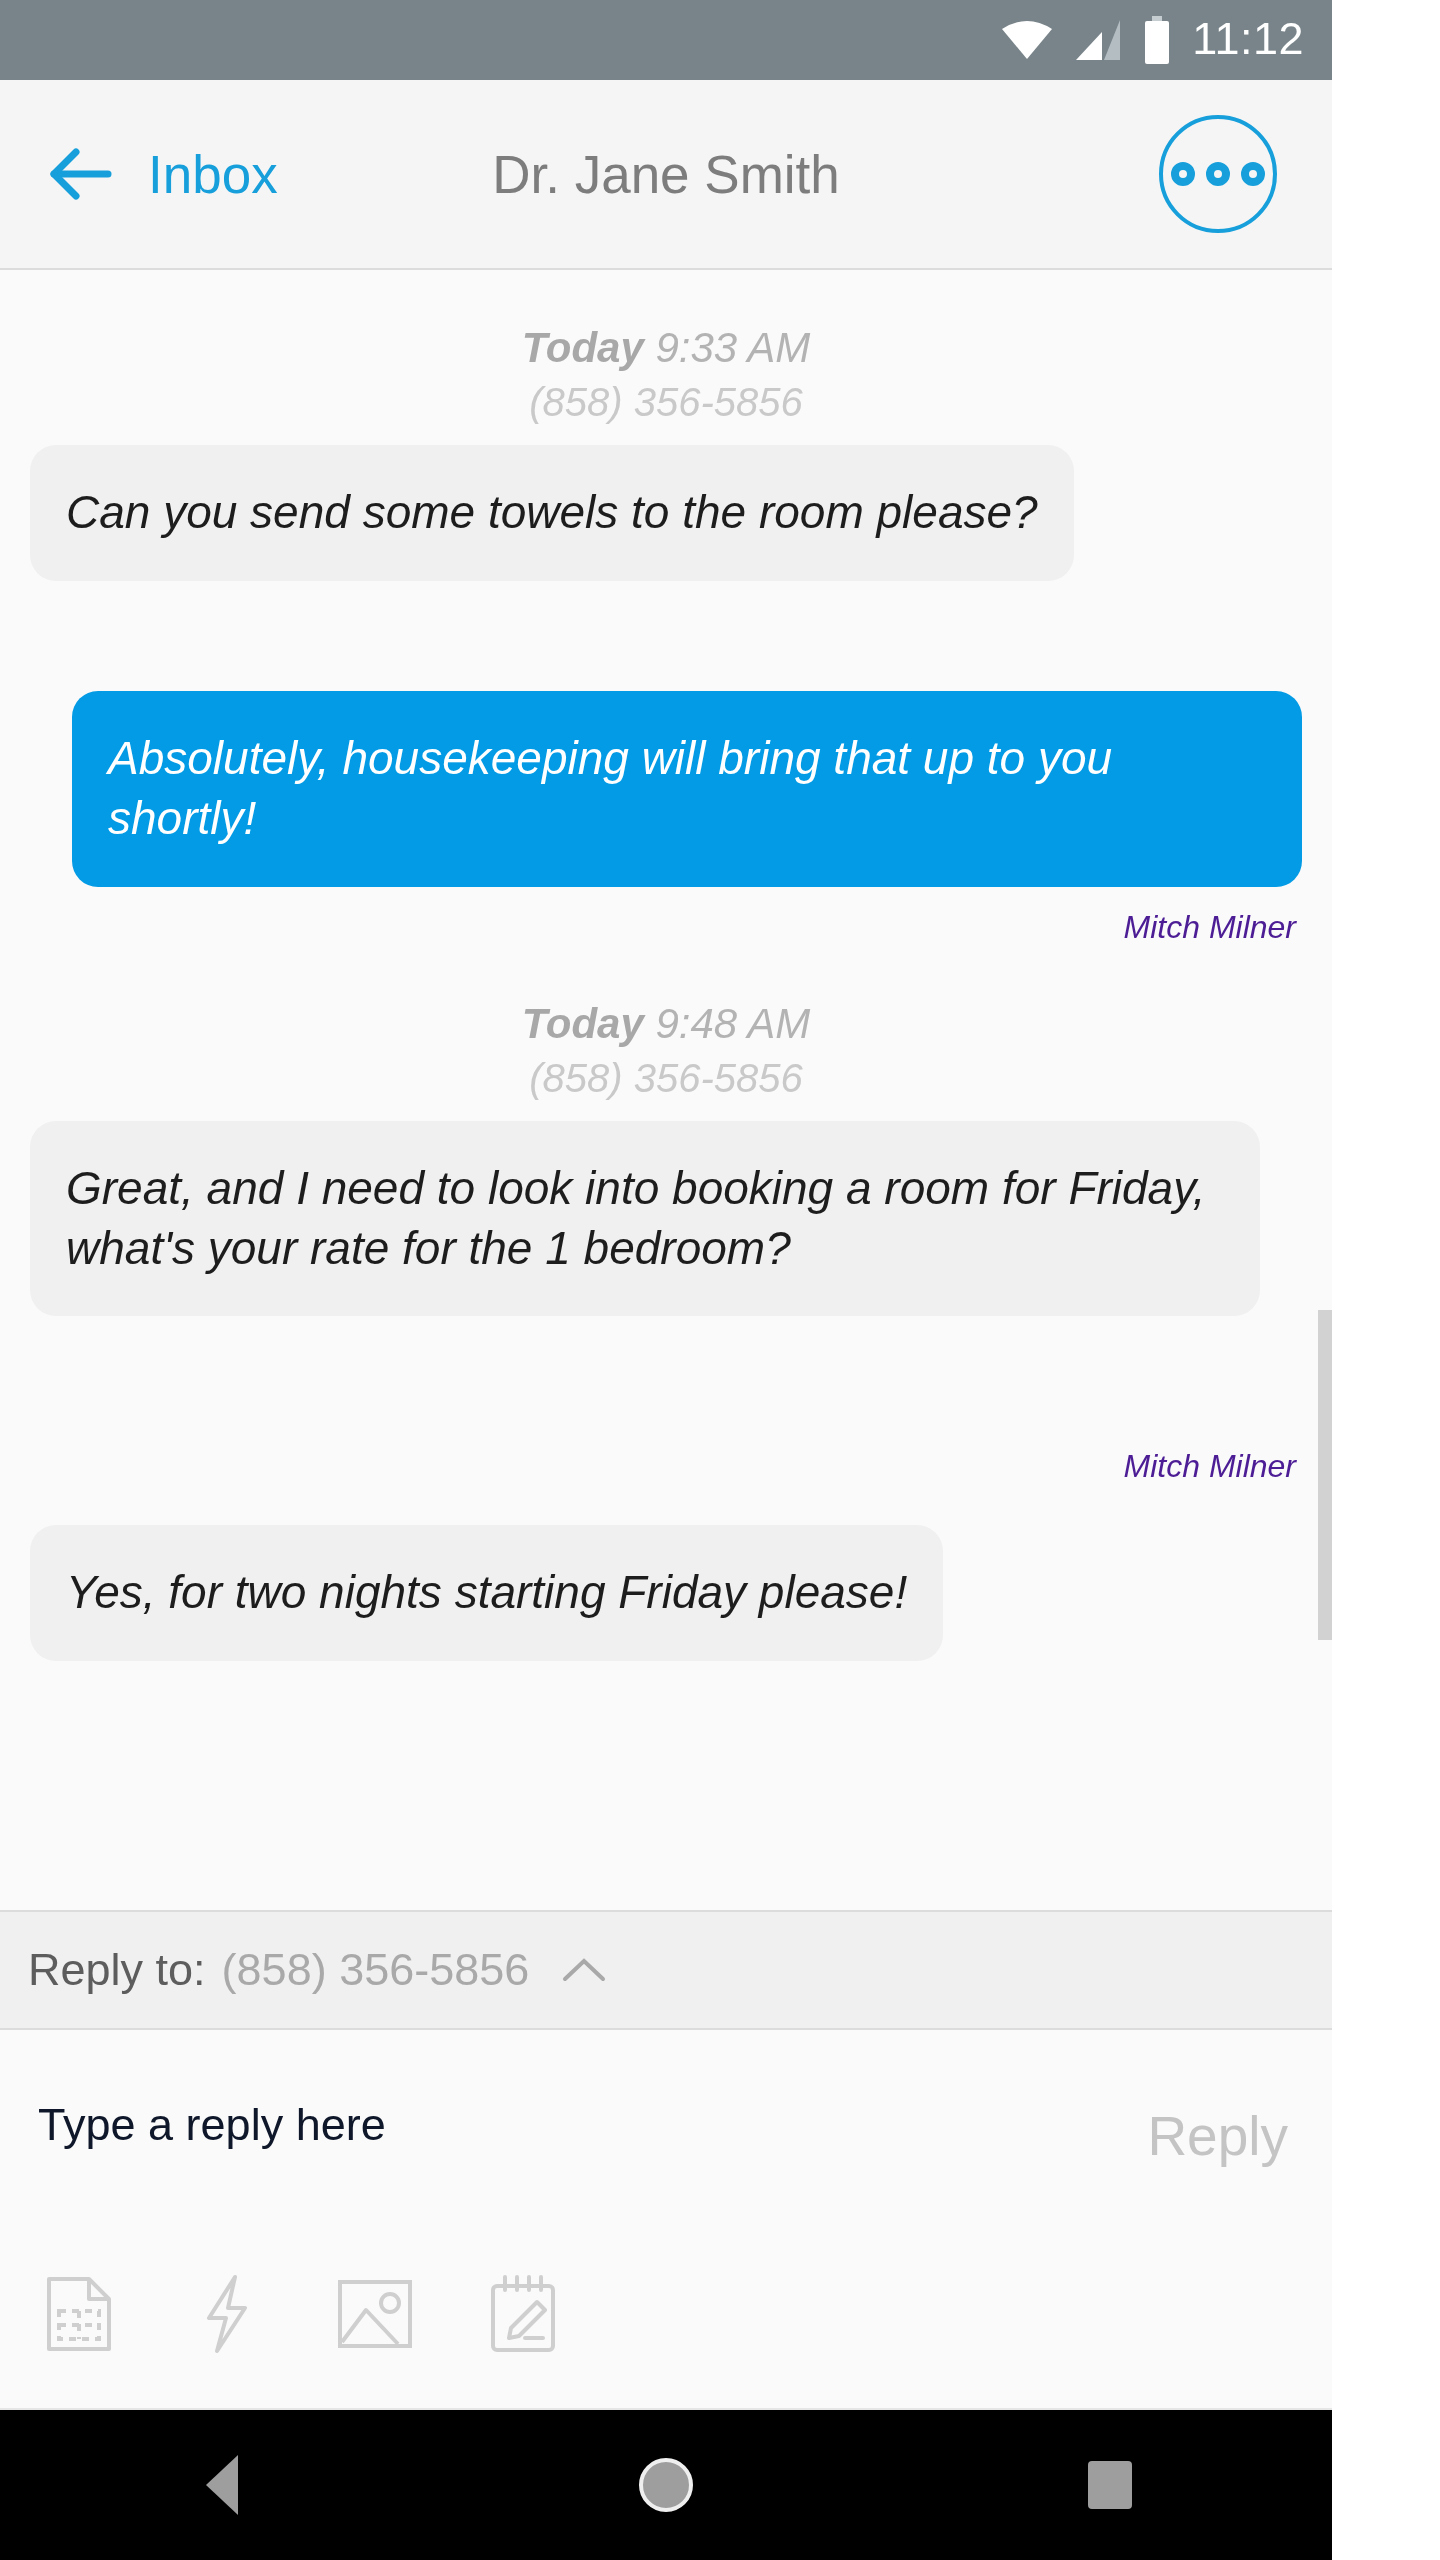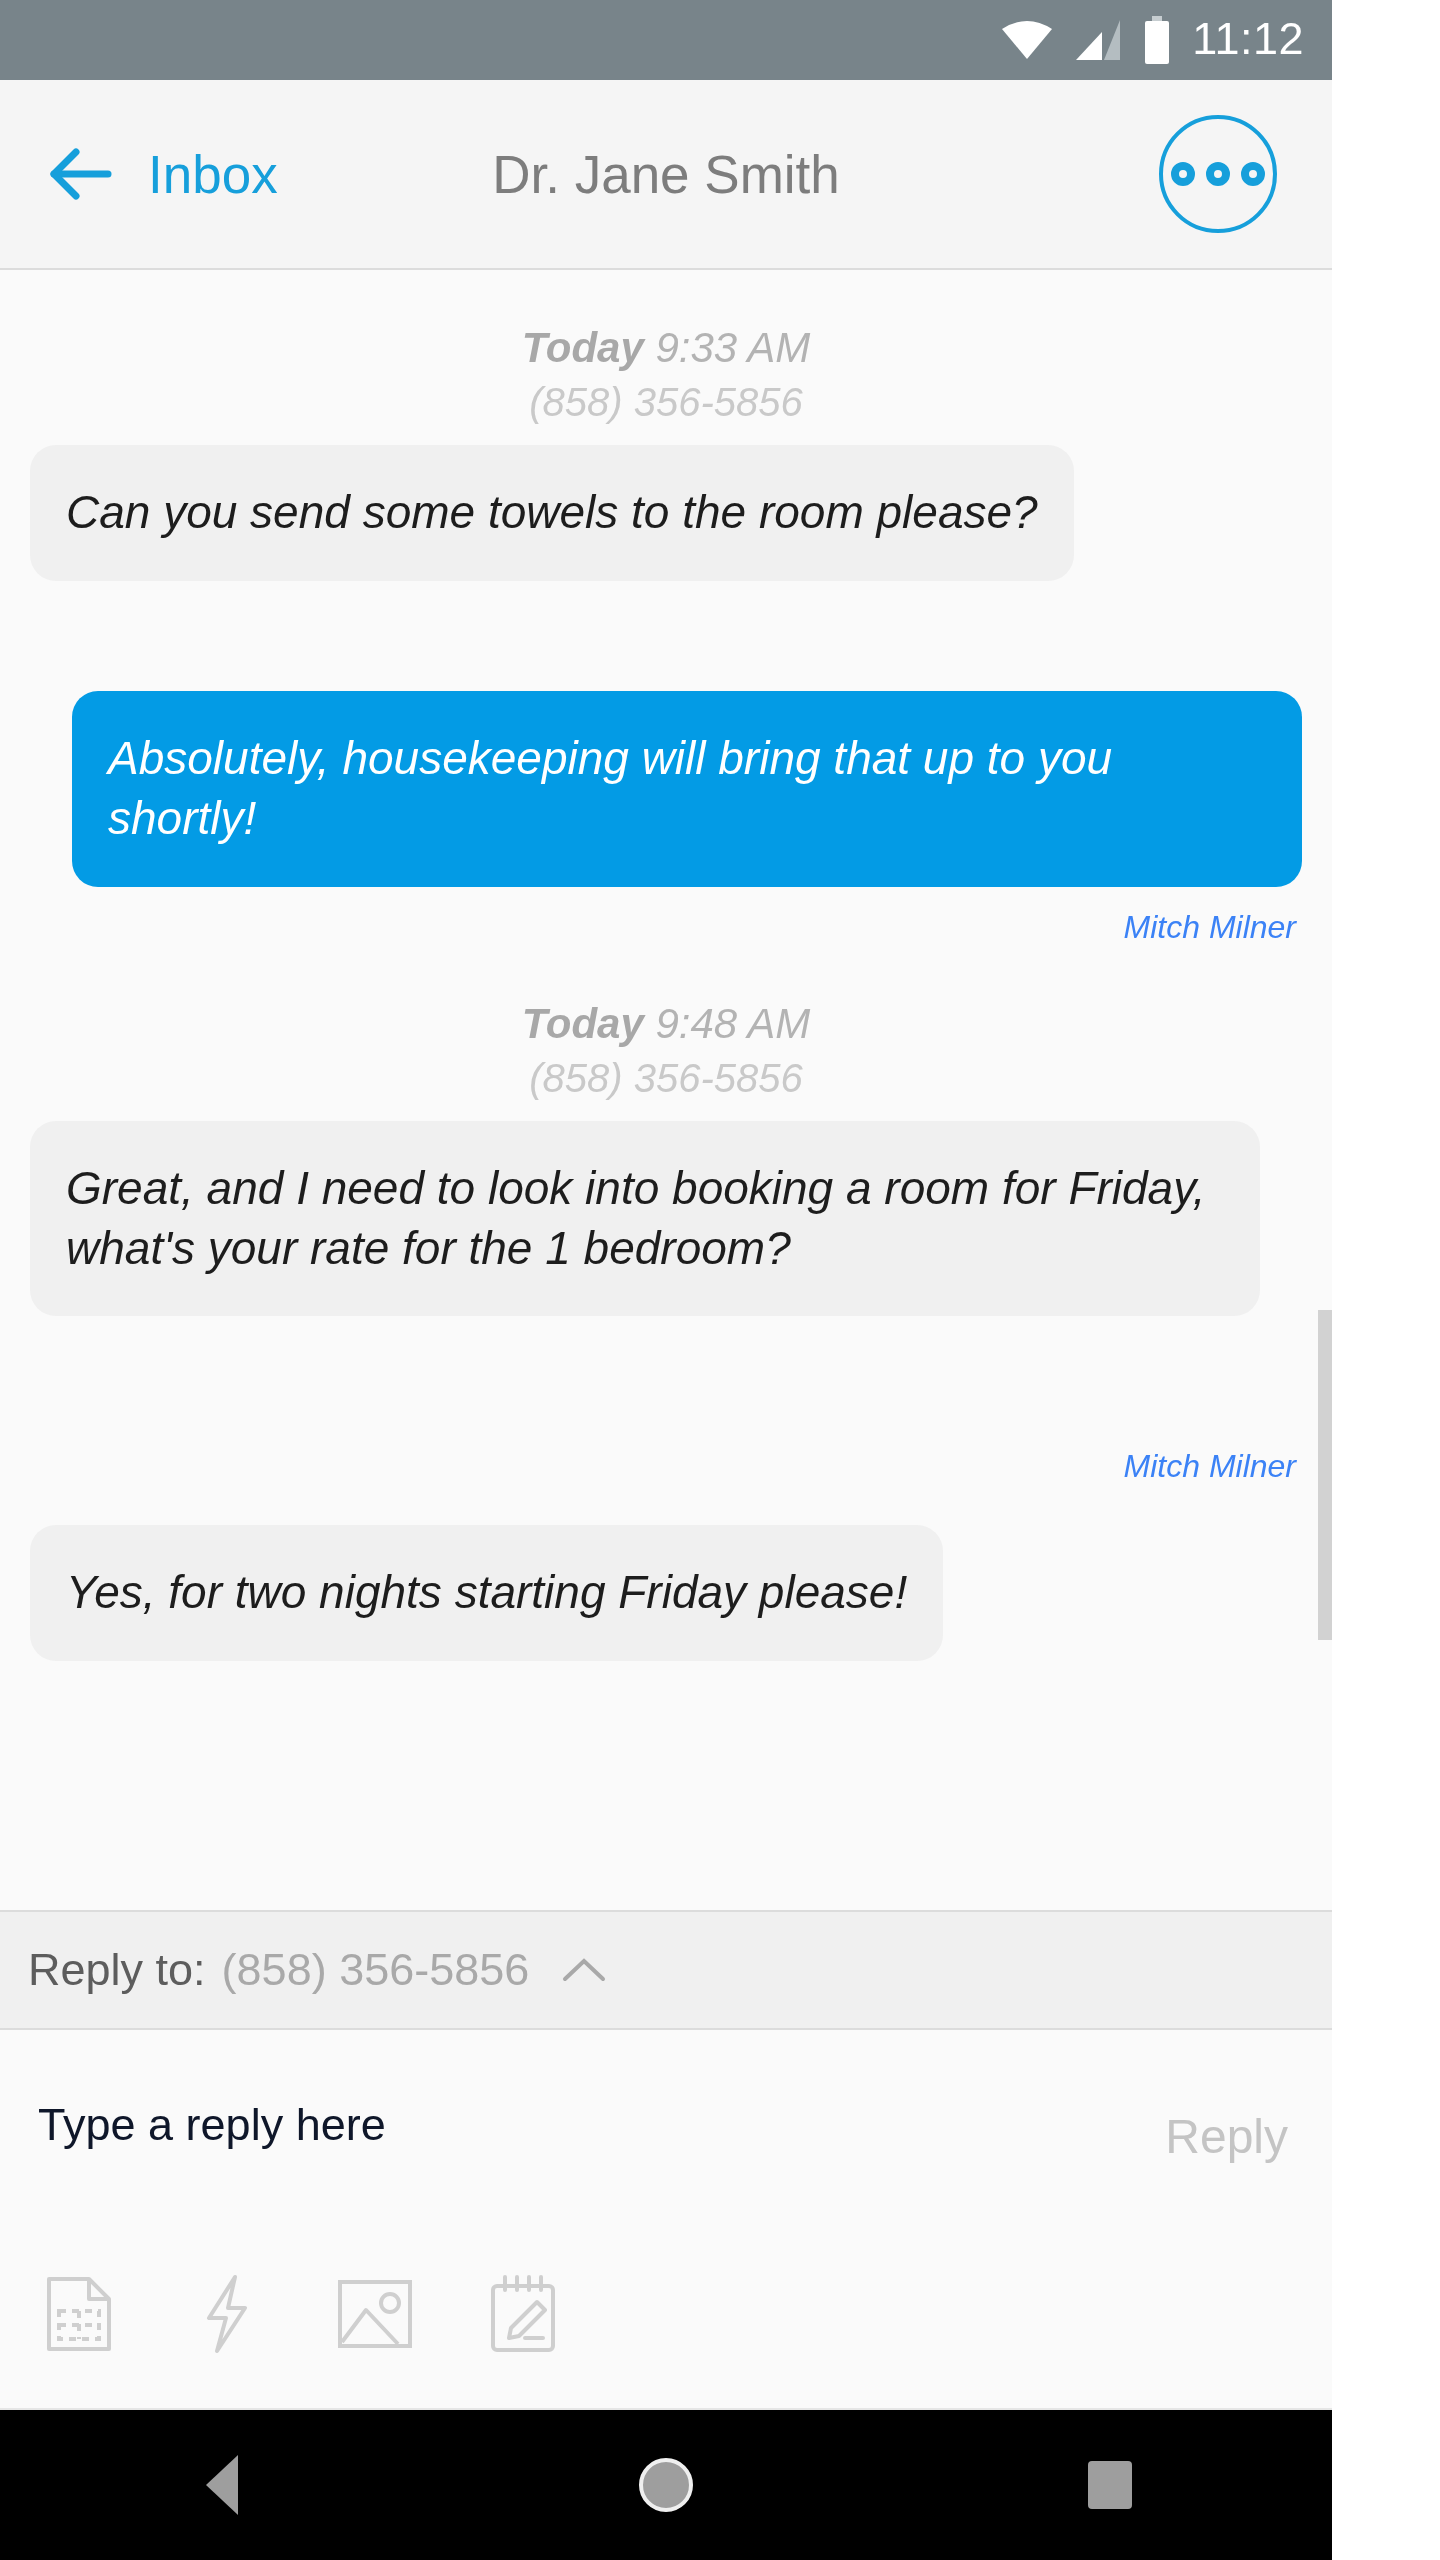--- a/index.html
+++ b/index.html
@@ -62,21 +62,21 @@
   .row.out { justify-content:flex-end; padding-left:30px; padding-right:30px; }
 
   .bubble {
     border-radius:26px; padding:38px 36px;
     font-size:46px; line-height:1.30; max-width:1230px;
   }
   .bubble.in { background:#f0f0f0; color:#1d1d1d; }
   .bubble.out { background:#039be5; color:#ffffff; }
 
   .sender {
-    text-align:right; font-size:32px; color:#3b82f6;
+    text-align:right; font-size:32px; color:#4c1d95;
     padding-right:36px; margin-top:22px;
   }
   .sp-18 { height:18px; } .sp-40 { height:40px; }
   .sp-110 { height:110px; }
 
   
   .replyto {
     flex:0 0 120px; height:120px; background:#f0f0f0;
     border-top:2px solid #dcdcdc; border-bottom:2px solid #dcdcdc;
     display:flex; align-items:center; padding-left:28px; gap:16px; cursor:pointer;
@@ -85,21 +85,21 @@
   .replyto-value { font-size:45px; color:#a9a9a9; }
   .chev { margin-left:16px; display:flex; align-items:center; }
 
   
   .composer {
     flex:0 0 190px; height:190px; background:#fafafa;
     display:flex; align-items:center; padding:0 44px 0 38px;
     justify-content:space-between;
   }
   .composer-input { font-size:45px; color:#0f172a; flex:1 1 auto; }
-  .reply-send { font-size:48px; color:#c4c4c4; padding-top:22px; cursor:pointer; }
+  .reply-send { font-size:55px; color:#c4c4c4; padding-top:22px; cursor:pointer; }
 
   
   .toolbar {
     flex:0 0 190px; height:190px; background:#fafafa;
     display:flex; align-items:center; gap:70px; padding-left:40px;
     border-bottom:2px solid #e6e6e6;
   }
   .tool-ic { width:78px; height:78px; cursor:pointer; display:flex; align-items:center; justify-content:center; }
 
   

